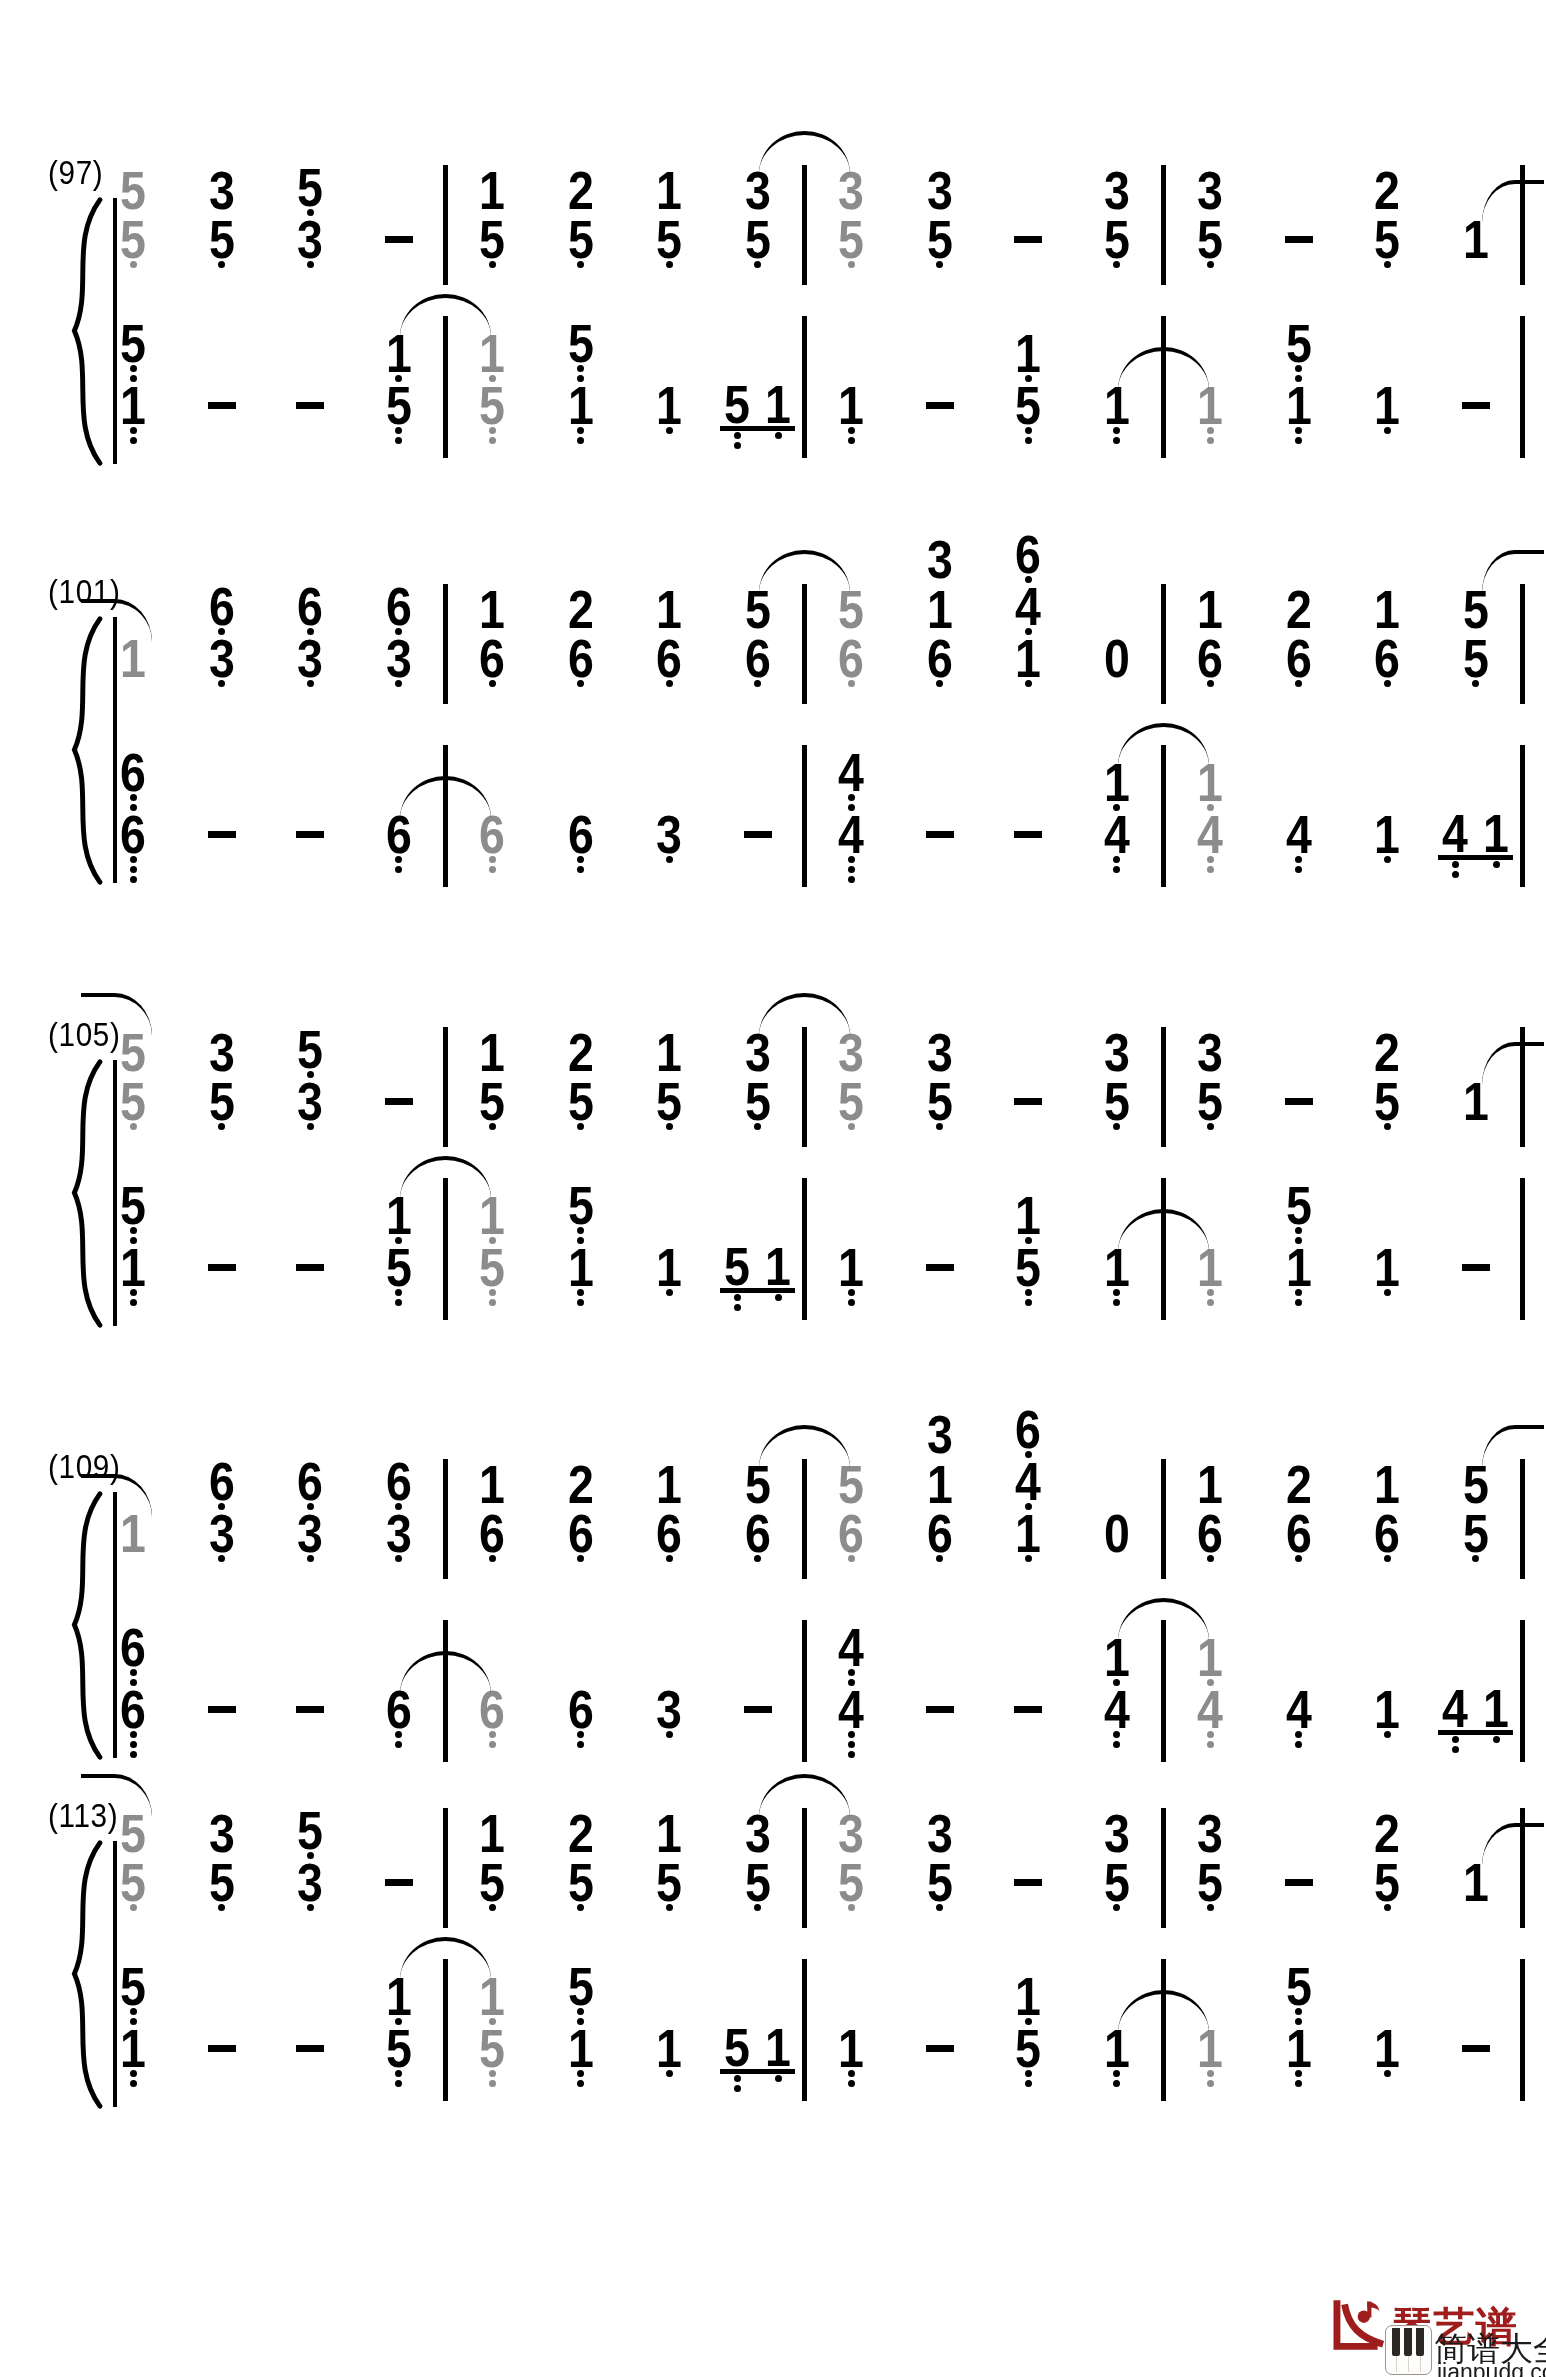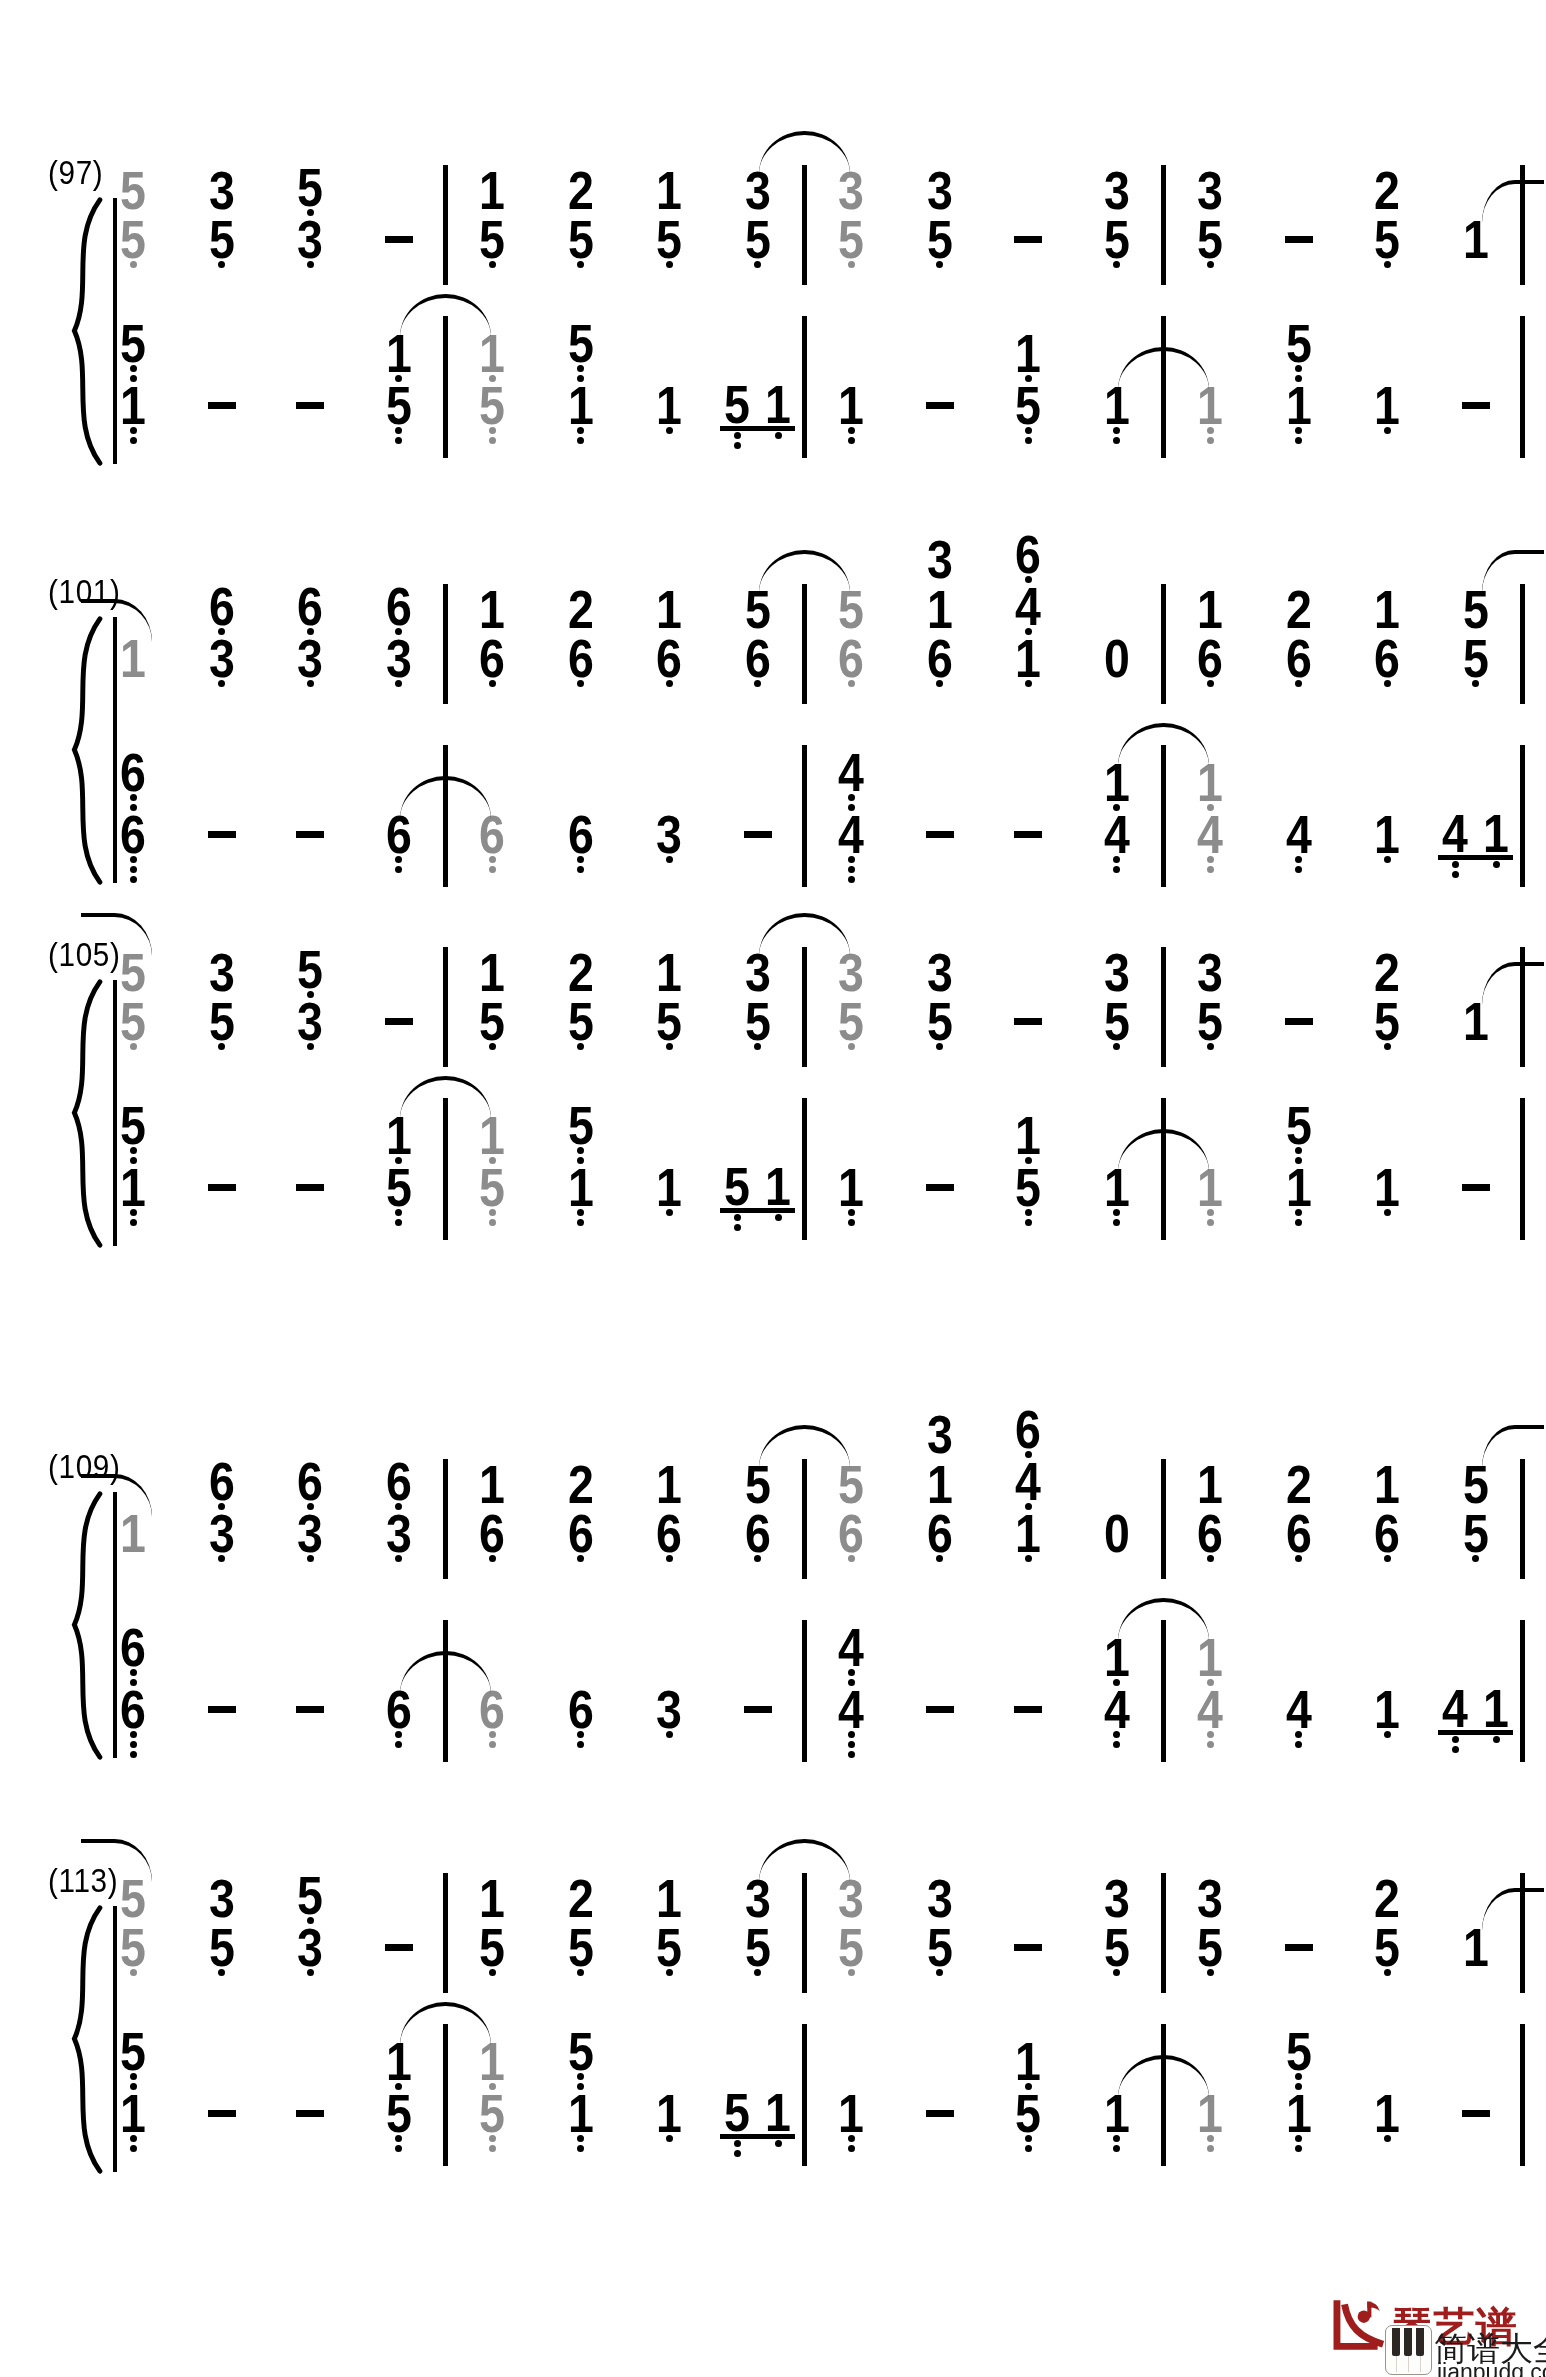--- a/index.html
+++ b/index.html
@@ -847,21 +847,21 @@
               </div>
             </div>
           </div>
           <div class="bar-cell">
             <div class="bar-line"></div>
           </div>
           <div class="tie" style="left: 311px; width: 91px; top: 30px;"></div>
           <div class="tie" style="left: 1029px; width: 91px; top: -22.6px;"></div>
         </div>
       </div>
-      <div class="system sys-A" style="top: 853px;">
+      <div class="system sys-A" style="top: 933px;">
         <div class="measure-label">(105)</div>
         <div class="brace"><svg width="50" height="269" viewBox="0 0 70 380">
             <path d="M56 4 C14 62 46 130 20 189 C46 248 14 318 56 376" fill="none" stroke="#000" stroke-width="7" stroke-linecap="round"></path>
           </svg></div>
         <div class="sysline"></div>
         <div class="voice-row row-upper">
           <div class="cell gray">
             <div class="unit sub nodots">
               <span class="digit">5</span>
             </div>
@@ -1645,21 +1645,21 @@
               </div>
             </div>
           </div>
           <div class="bar-cell">
             <div class="bar-line"></div>
           </div>
           <div class="tie" style="left: 311px; width: 91px; top: 30px;"></div>
           <div class="tie" style="left: 1029px; width: 91px; top: -22.6px;"></div>
         </div>
       </div>
-      <div class="system sys-A" style="top: 1779px;">
+      <div class="system sys-A" style="top: 1714px;">
         <div class="measure-label">(113)</div>
         <div class="brace"><svg width="50" height="269" viewBox="0 0 70 380">
             <path d="M56 4 C14 62 46 130 20 189 C46 248 14 318 56 376" fill="none" stroke="#000" stroke-width="7" stroke-linecap="round"></path>
           </svg></div>
         <div class="sysline"></div>
         <div class="voice-row row-upper">
           <div class="cell gray">
             <div class="unit sub nodots">
               <span class="digit">5</span>
             </div>

